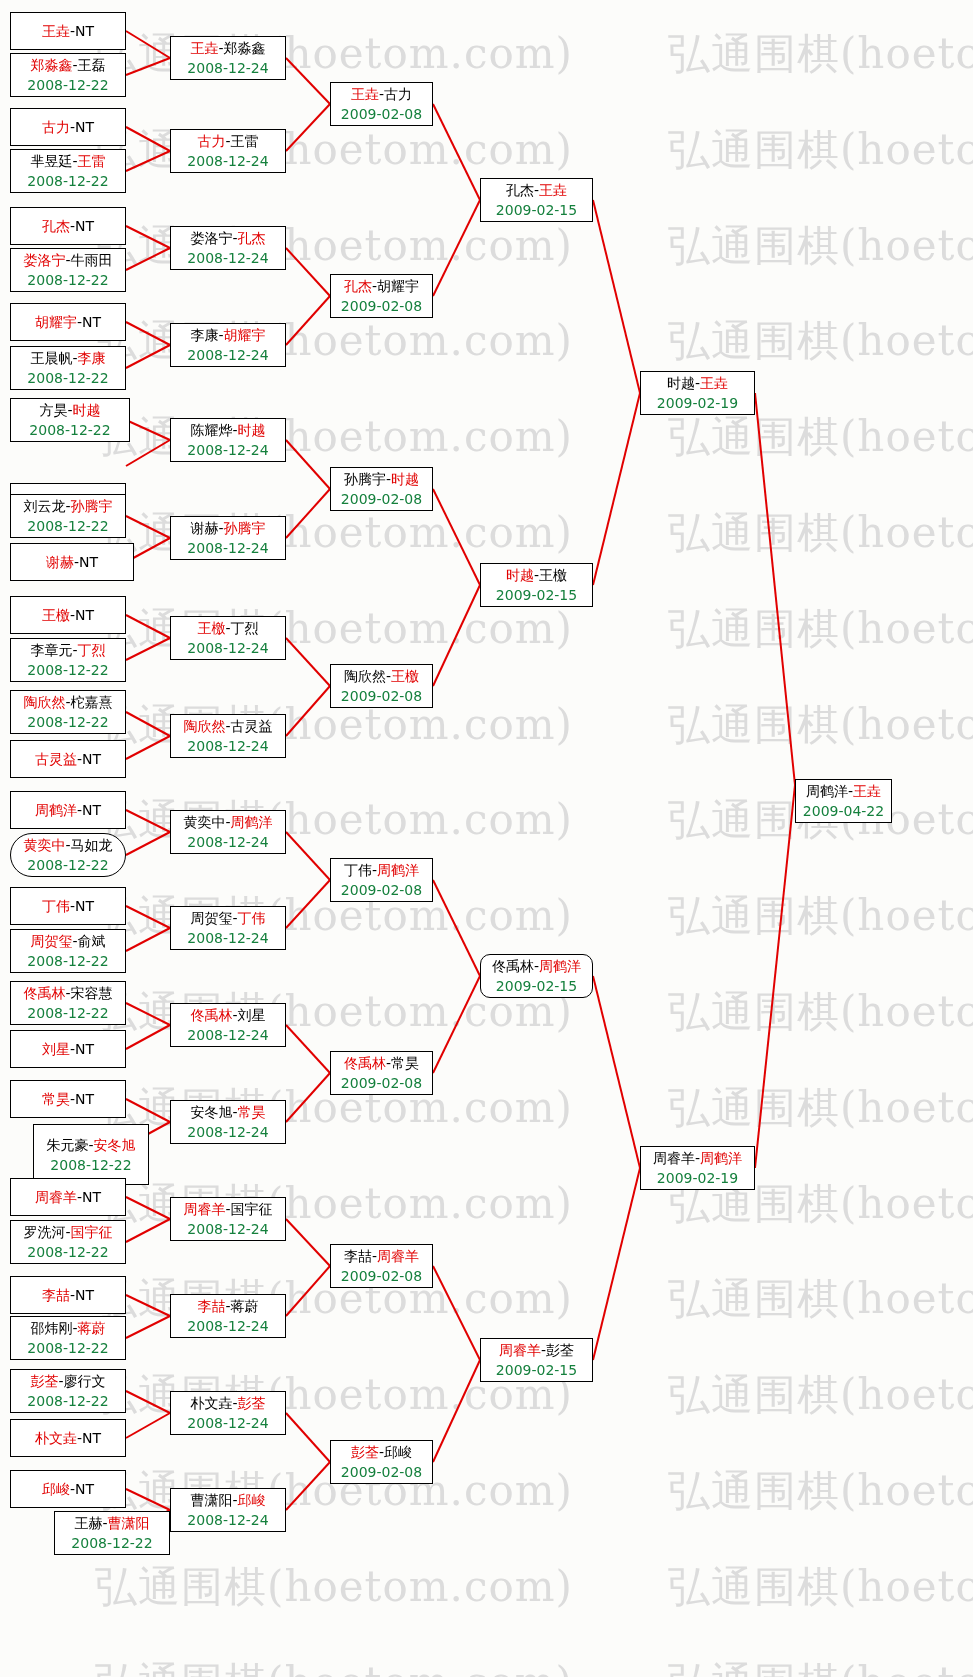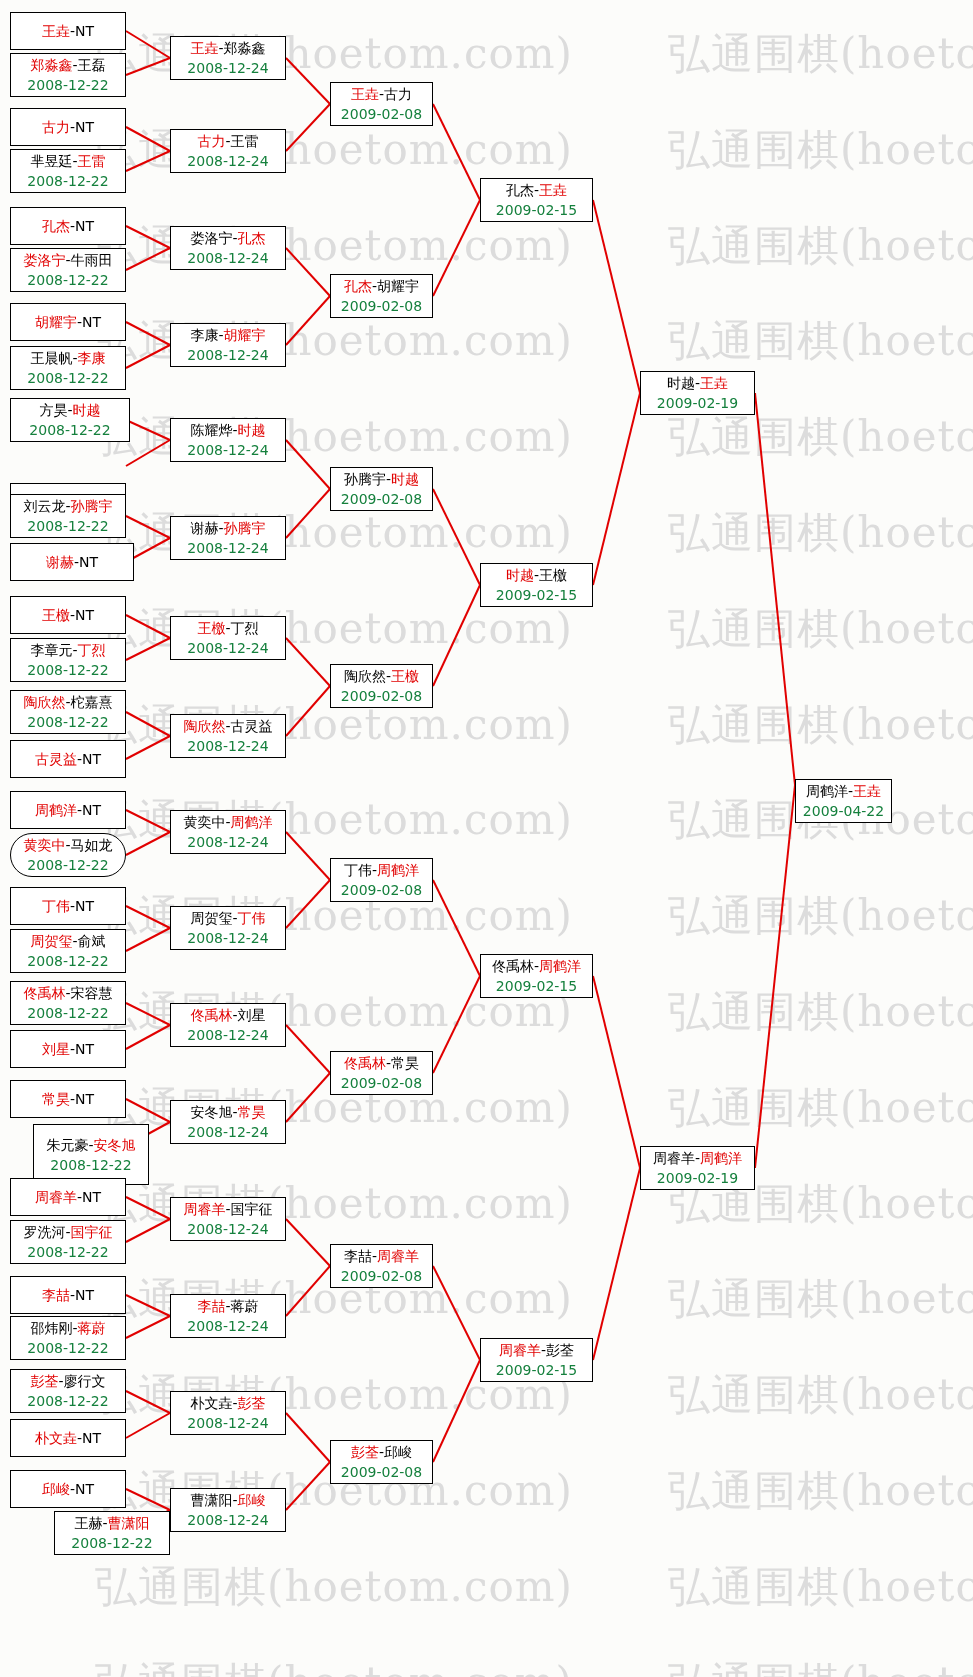--- a/index.html
+++ b/index.html
@@ -328,21 +328,21 @@
         <div class="date">2009-02-08</div>
       </div>
       <div class="box" style="left: 480px; top: 178px; width: 113px; height: 44px;">
         <div class="names"><span>孔杰</span><span>-</span><span class="win">王垚</span></div>
         <div class="date">2009-02-15</div>
       </div>
       <div class="box" style="left: 480px; top: 563px; width: 113px; height: 44px;">
         <div class="names"><span class="win">时越</span><span>-</span><span>王檄</span></div>
         <div class="date">2009-02-15</div>
       </div>
-      <div class="box" style="left: 480px; top: 954px; width: 113px; height: 44px;">
+      <div class="box" style="left: 480px; top: 954px; width: 113px; height: 44px; border-radius: 10px;">
         <div class="names"><span>佟禹林</span><span>-</span><span class="win">周鹤洋</span></div>
         <div class="date">2009-02-15</div>
       </div>
       <div class="box" style="left: 480px; top: 1338px; width: 113px; height: 44px;">
         <div class="names"><span class="win">周睿羊</span><span>-</span><span>彭荃</span></div>
         <div class="date">2009-02-15</div>
       </div>
       <div class="box" style="left: 640px; top: 371px; width: 115px; height: 44px;">
         <div class="names"><span>时越</span><span>-</span><span class="win">王垚</span></div>
         <div class="date">2009-02-19</div>

